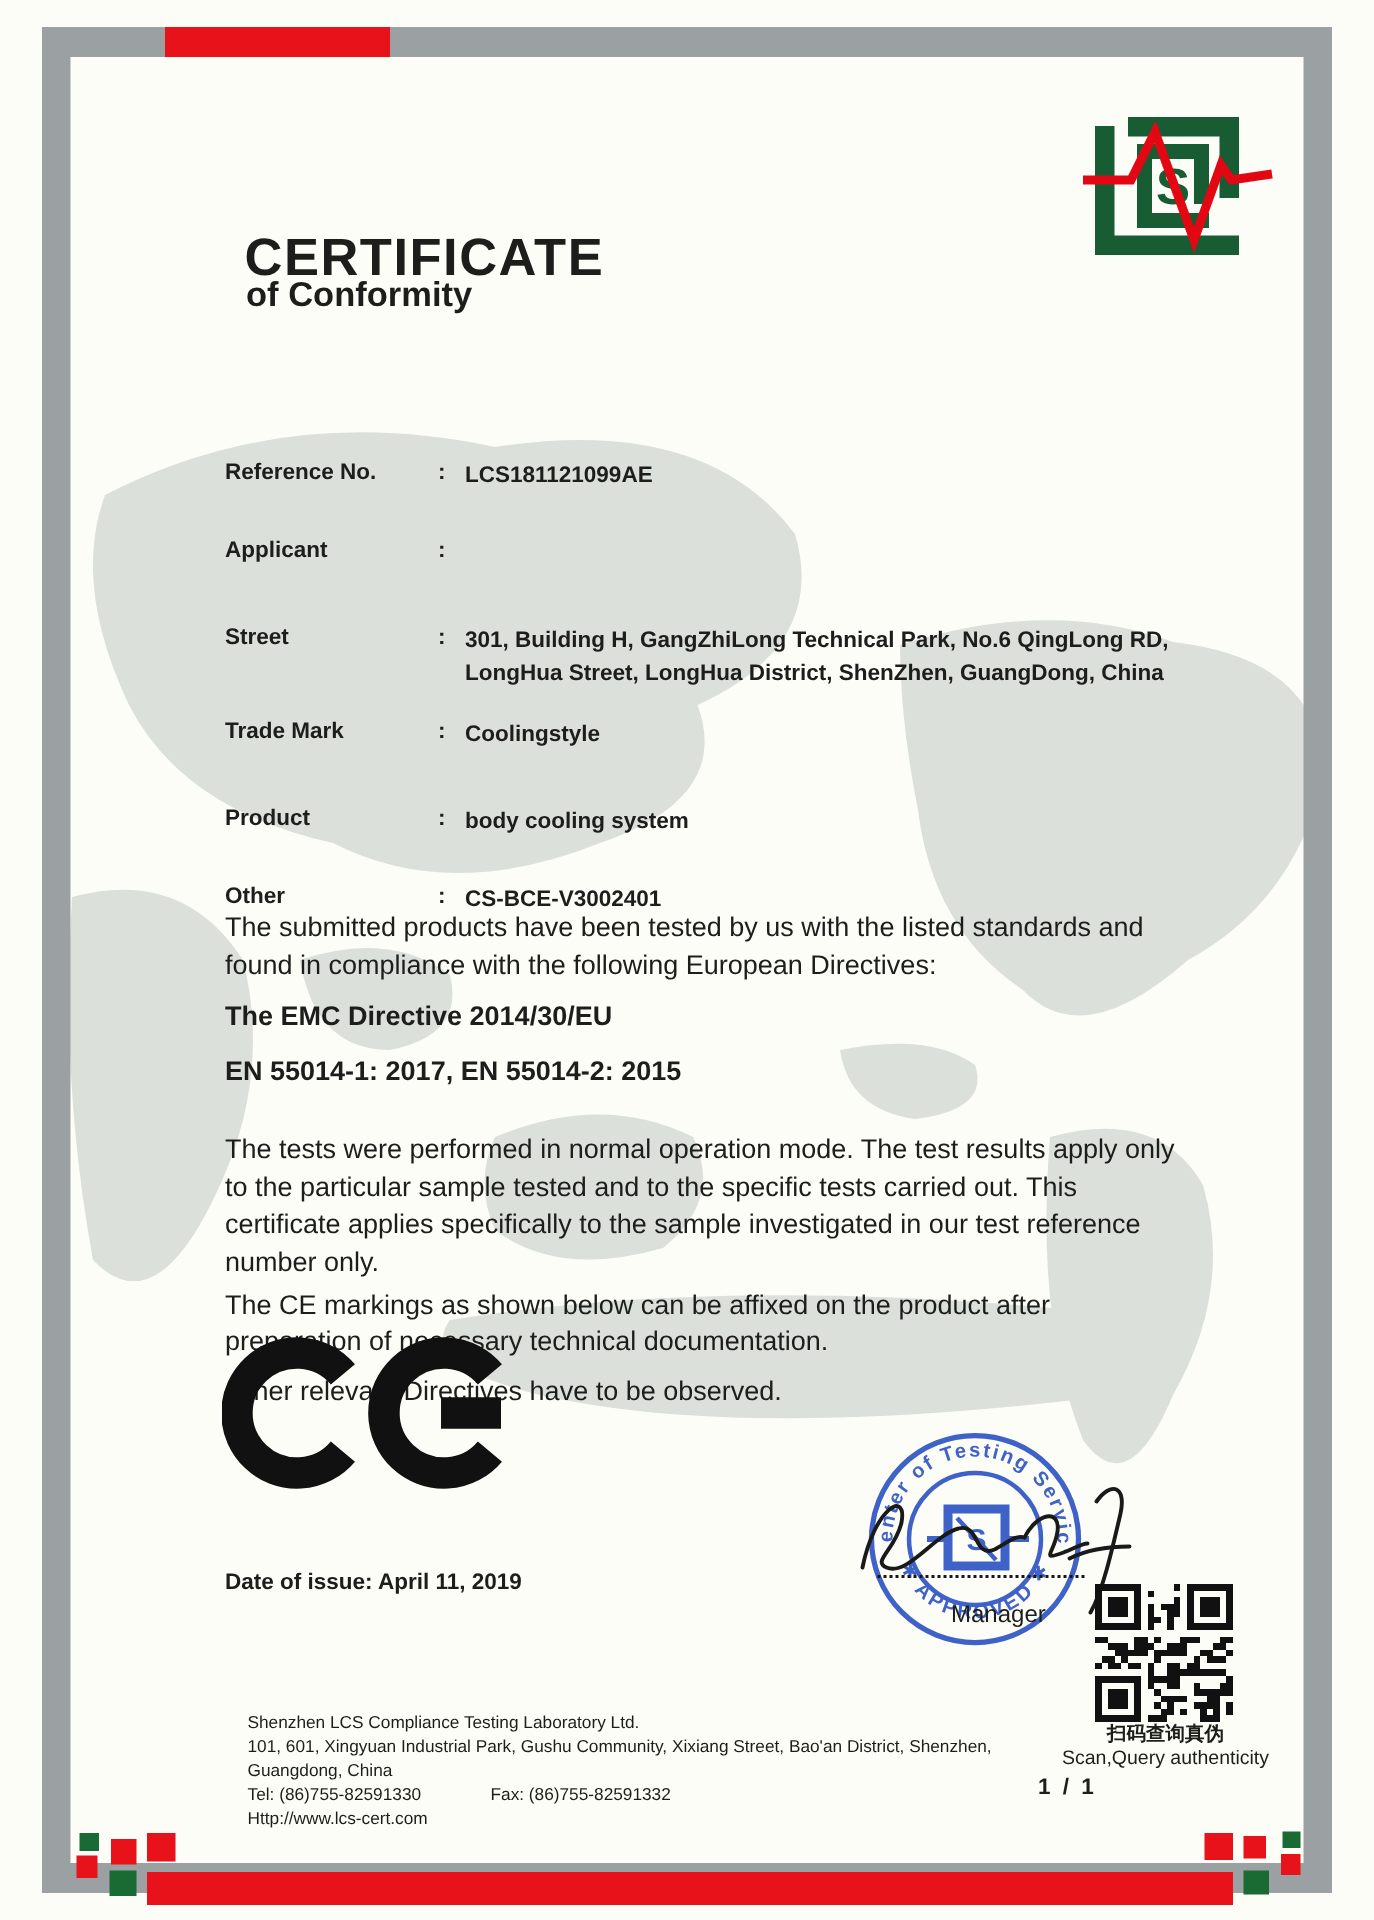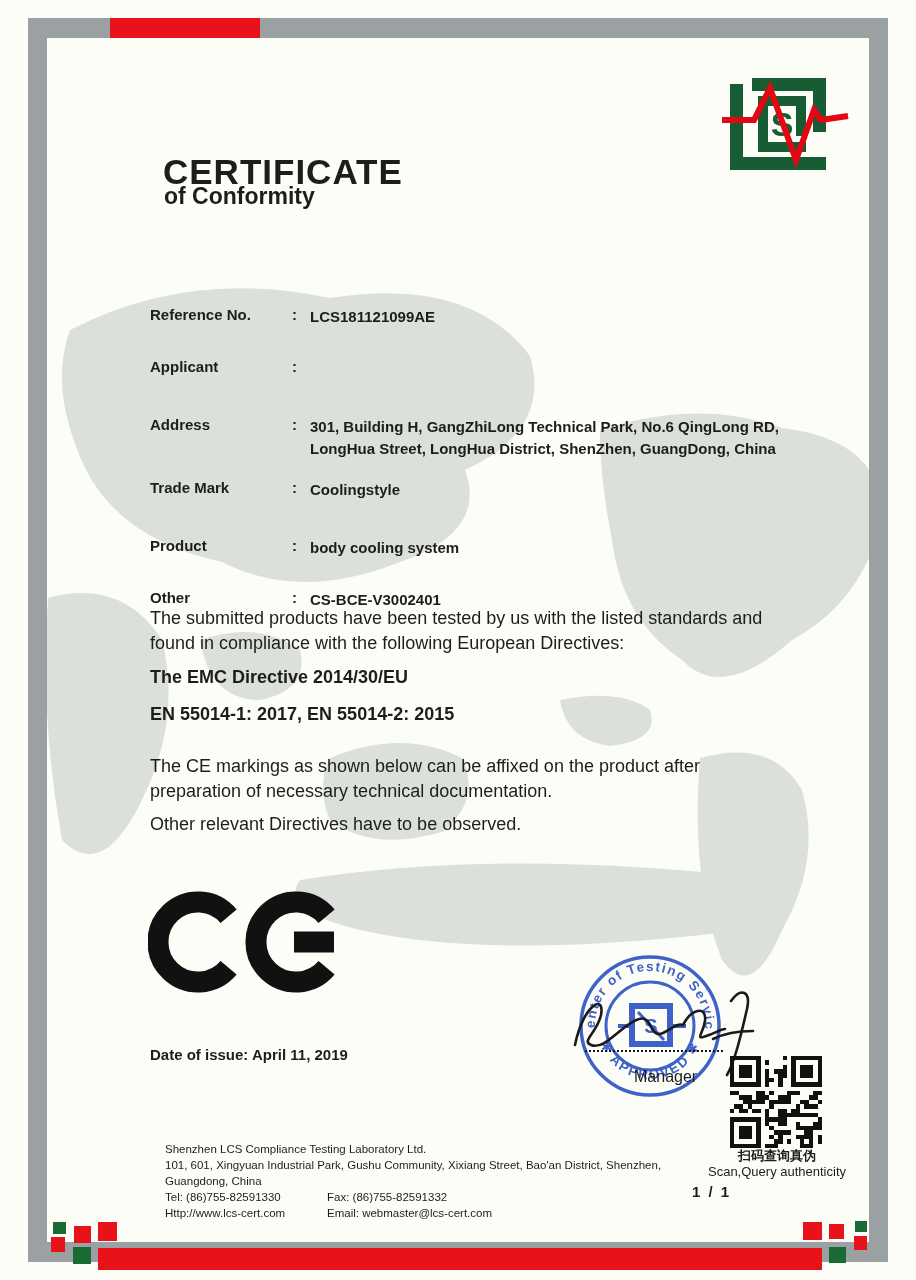--- a/index.html
+++ b/index.html
@@ -73,21 +73,21 @@
     <div class="fieldrow" style="top:0;">
       <div class="flabel">Reference No.</div>
       <div class="fcolon">:</div>
       <div class="fvalue">LCS181121099AE</div>
     </div>
     <div class="fieldrow" style="top:52px;">
       <div class="flabel">Applicant</div>
       <div class="fcolon">:</div>
     </div>
     <div class="fieldrow" style="top:110px;">
-      <div class="flabel">Address</div>
+      <div class="flabel">Street</div>
       <div class="fcolon">:</div>
       <div class="fvalue">301, Building H, GangZhiLong Technical Park, No.6 QingLong RD, LongHua Street, LongHua District, ShenZhen, GuangDong, China</div>
     </div>
     <div class="fieldrow" style="top:173px;">
       <div class="flabel">Trade Mark</div>
       <div class="fcolon">:</div>
       <div class="fvalue">Coolingstyle</div>
     </div>
     <div class="fieldrow" style="top:231px;">
       <div class="flabel">Product</div>
@@ -98,20 +98,21 @@
       <div class="flabel">Other</div>
       <div class="fcolon">:</div>
       <div class="fvalue">CS-BCE-V3002401</div>
     </div>
   </div>
 
   <div class="abs" style="left:150px;top:606px;width:638px;">
     <div class="para" style="margin-bottom:9px;">The submitted products have been tested by us with the listed standards and found in compliance with the following European Directives:</div>
     <div class="para b" style="margin-bottom:13px;">The EMC Directive 2014/30/EU</div>
     <div class="para b" style="margin-bottom:27px;">EN 55014-1: 2017, EN 55014-2: 2015</div>
+    <div class="para" style="margin-bottom:4px;">The tests were performed in normal operation mode. The test results apply only to the particular sample tested and to the specific tests carried out. This certificate applies specifically to the sample investigated in our test reference number only.</div>
     <div class="para" style="margin-bottom:8px;">The CE markings as shown below can be affixed on the product after preparation of necessary technical documentation.</div>
     <div class="para">Other relevant Directives have to be observed.</div>
   </div>
 
   <svg class="abs" style="left:148px;top:890px;" width="200" height="104" viewBox="0 0 200 104">
     <g stroke="#111111" stroke-width="21" fill="none">
       <path d="M80.6,26.3 A40,40 0 1 0 80.6,77.7"></path>
       <path d="M178.6,26.3 A40,40 0 1 0 178.6,77.7"></path>
       <path d="M146,52 H186"></path>
     </g>
@@ -291,21 +292,20 @@
   <div class="abs" style="left:165px;top:1141px;width:520px;">
     <div class="footer-line">Shenzhen LCS Compliance Testing Laboratory Ltd.</div>
     <div class="footer-line">101, 601, Xingyuan Industrial Park, Gushu Community, Xixiang Street, Bao'an District, Shenzhen,</div>
     <div class="footer-line">Guangdong, China</div>
     <div class="footer-cols">
       <div>Tel: (86)755-82591330</div>
       <div>Fax: (86)755-82591332</div>
     </div>
     <div class="footer-cols">
       <div>Http://www.lcs-cert.com</div>
-      <div>Email: webmaster@lcs-cert.com</div>
     </div>
   </div>
 
   <div class="greenbox" style="left:53px;top:1222px;width:13px;height:12px;"></div>
   <div class="redbox" style="left:51px;top:1237px;width:14px;height:15px;"></div>
   <div class="redbox" style="left:74px;top:1226px;width:17px;height:17px;"></div>
   <div class="redbox" style="left:98px;top:1222px;width:19px;height:19px;"></div>
   <div class="greenbox" style="left:73px;top:1247px;width:18px;height:17px;"></div>
   <div class="redbox" style="left:98px;top:1248px;width:724px;height:22px;"></div>
   <div class="redbox" style="left:803px;top:1222px;width:19px;height:18px;"></div>

